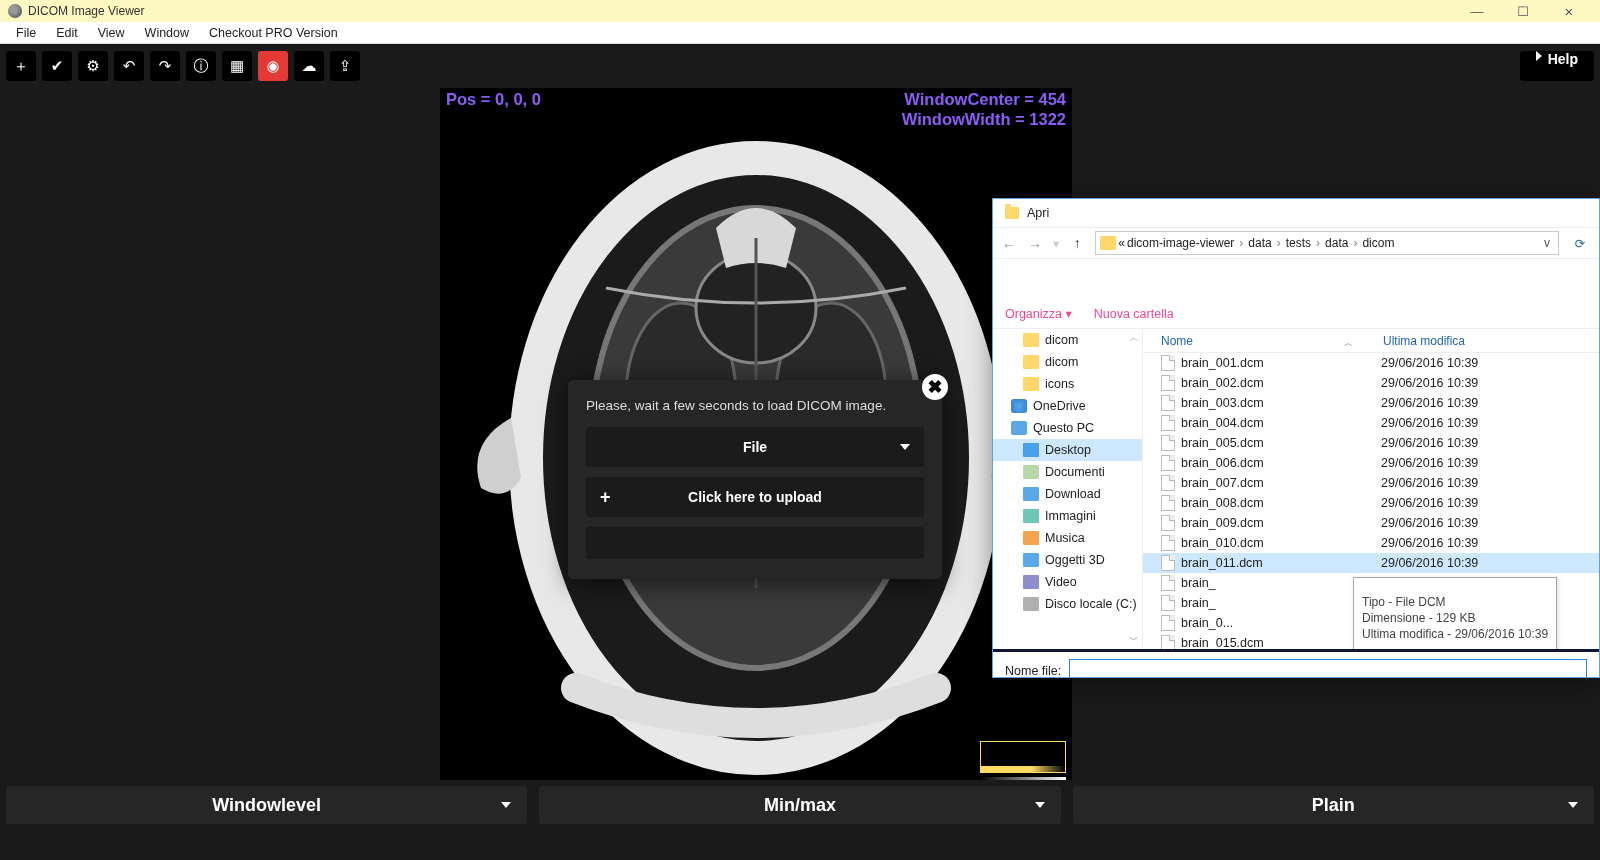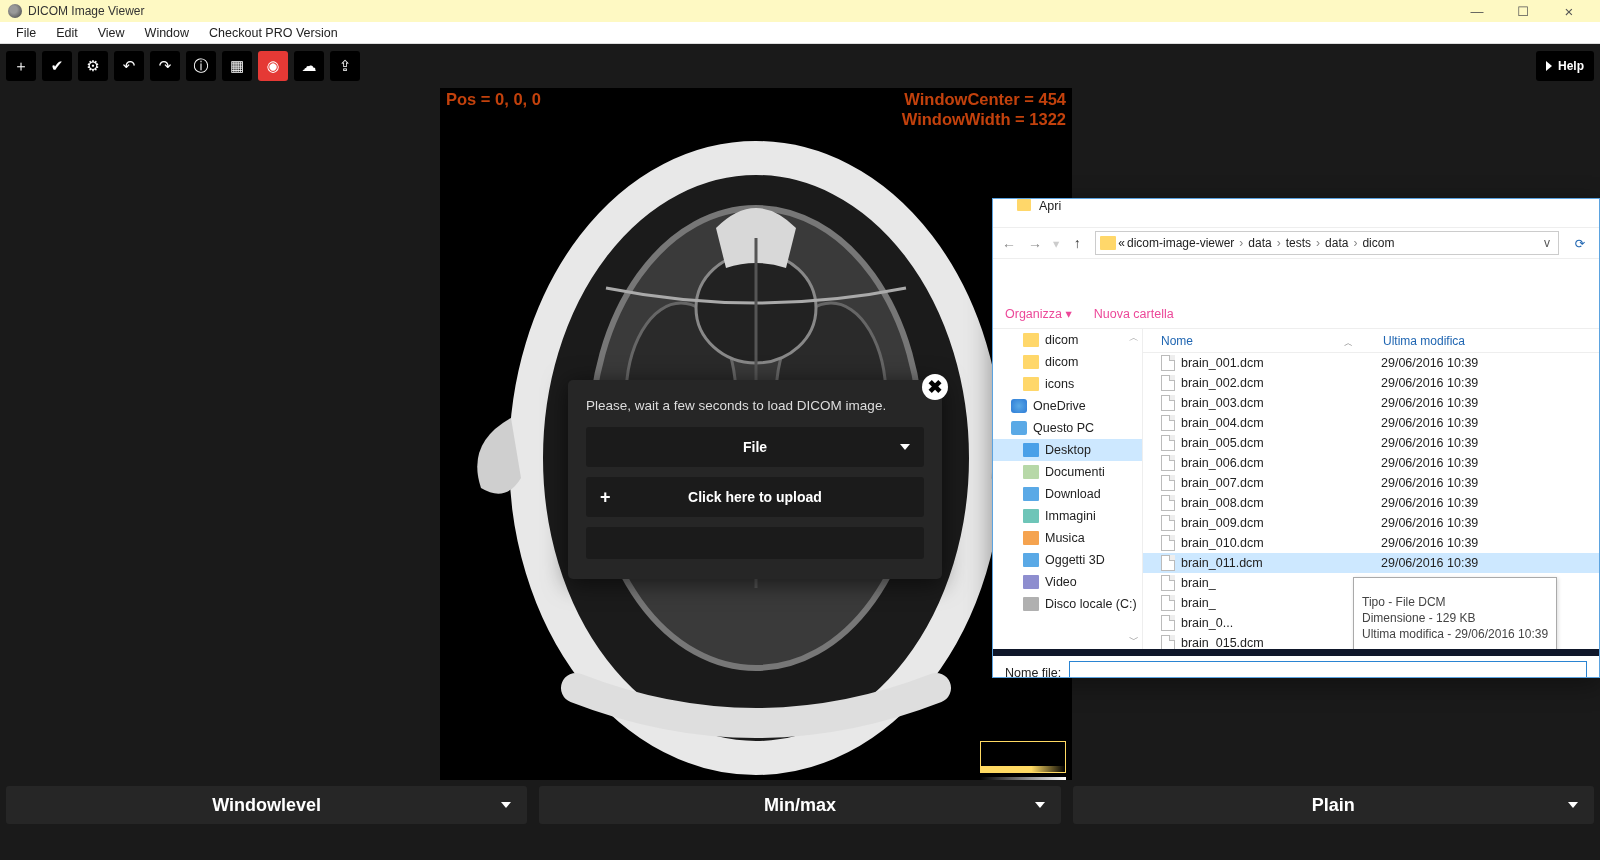--- a/index.html
+++ b/index.html
@@ -15,26 +15,26 @@
 
 
 .menubar { height: 22px; background: #fff; display: flex; align-items: center; padding: 0 6px; font-size: 12.5px; color: #222; border-bottom: 1px solid #ddd; }
 .menubar .menu-item { padding: 2px 10px; cursor: default; }
 
 
 .toolbar { height: 44px; background: #1a1a1a; display: flex; align-items: center; padding: 0 6px; gap: 6px; }
 .tool-btn { width: 30px; height: 30px; background: #000; border-radius: 3px; display:flex; align-items:center; justify-content:center; color:#fff; font-size:15px; cursor:default; }
 .tool-btn.red { background:#e53935; }
 .toolbar .spacer { flex:1; }
-.help-btn { height:30px; background:#000; border-radius:3px; display:flex; align-items:center; padding: 0 10px; gap:6px; color:#fff; font-size:12px; font-weight:600; }
+.help-btn { height:30px; background:#000; border-radius:3px; display:flex; align-items:flex-start; padding: 0 16px; gap:6px; color:#fff; font-size:14px; font-weight:600; }
 
 
 .canvas-area { position: relative; width: 1600px; height: calc(860px - 22px - 22px - 44px - 50px - 30px); background:#1a1a1a; }
 .image-panel { position:absolute; left:440px; top:0; width:632px; height:718px; background:#000; }
-.overlay-text { position:absolute; color:#c2410c; font-size:16.5px; font-weight:600; font-family: Arial, sans-serif; }
+.overlay-text { position:absolute; color:#8b5cf6; font-size:16.5px; font-weight:600; font-family: Arial, sans-serif; }
 .pos-text { left:6px; top:2px; }
 .wc-text { right:6px; top:2px; }
 .ww-text { right:6px; top:22px; text-align:right; }
 
 
 .histogram { position:absolute; right:6px; bottom:10px; width:86px; height:55px; }
 .histogram .hist-box { width:86px; height:32px; border:1px solid #ffda63; background:#000; position:relative; overflow:hidden; }
 .histogram .hist-line { position:absolute; bottom:0; left:0; width:100%; height:6px; background:linear-gradient(90deg, #ffda63 0%, #ffda63 60%, #000 100%); }
 .histogram .gradient { width:86px; height:14px; background:linear-gradient(90deg,#000,#fff); margin-top:4px; }
 
@@ -51,21 +51,21 @@
 
 .bottom-bar { position:absolute; left:0; bottom:30px; width:1600px; height:50px; display:flex; gap:12px; padding:6px 6px 0 6px; background:#1a1a1a; }
 .selector { flex:1; height:38px; background:#262626; border-radius:3px; display:flex; align-items:center; justify-content:center; color:#fff; font-size:18px; font-weight:600; position:relative; }
 .selector .chev { position:absolute; right:16px; font-size:13px; }
 
 
 .footer-strip { position:absolute; left:0; bottom:0; width:1600px; height:30px; background:#1a1a1a; }
 
 
 .file-dialog { position:absolute; left:992px; top:110px; width:608px; height:480px; background:#fff; border:1px solid #5ba3e0; box-shadow:0 6px 24px rgba(0,0,0,.4); font-size:12.5px; color:#222; overflow:hidden; }
-.fd-title { height:28px; display:flex; align-items:flex-start; padding:0 24px; gap:8px; }
+.fd-title { height:28px; display:flex; align-items:center; padding:0 12px; gap:8px; }
 .fd-title .folder-icon { width:14px; height:12px; background:#ffd76a; border-radius:1px; position:relative; }
 .fd-title .folder-icon::before { content:""; position:absolute; top:-3px; left:0; width:6px; height:3px; background:#ffd76a; border-radius:1px 1px 0 0; }
 .fd-nav { height:32px; display:flex; align-items:center; padding:0 8px; gap:10px; border-top:1px solid #eee; border-bottom:1px solid #eee; }
 .fd-nav .nav-arrow { color:#888; font-size:14px; width:16px; text-align:center; }
 .fd-nav .nav-arrow.active { color:#333; }
 .fd-breadcrumb { flex:1; height:24px; border:1px solid #ccc; display:flex; align-items:center; padding:0 4px; gap:2px; font-size:12px; overflow:hidden; }
 .fd-breadcrumb .bc-folder { width:16px; height:14px; background:#ffd76a; border-radius:1px; flex-shrink:0; }
 .fd-breadcrumb .sep { color:#888; padding:0 3px; }
 .fd-breadcrumb .bc-item { white-space:nowrap; }
 .fd-refresh { width:22px; height:22px; display:flex; align-items:center; justify-content:center; color:#2066b2; }
@@ -93,21 +93,21 @@
 .fd-list-head .col-name { width:240px; padding-left:18px; position:relative; }
 .fd-list-head .col-name .sort { position:absolute; right:30px; top:3px; font-size:9px; color:#777; }
 .fd-list-head .col-date { flex:1; }
 .fd-row { height:20px; display:flex; align-items:center; font-size:12.5px; }
 .fd-row.selected { background:#cde8ff; }
 .fd-row .file-ico { width:14px; height:16px; margin:0 6px 0 18px; background:#fff; border:1px solid #bbb; position:relative; flex-shrink:0; }
 .fd-row .file-ico::after { content:""; position:absolute; right:-1px; top:-1px; width:5px; height:5px; background:#eee; border-left:1px solid #bbb; border-bottom:1px solid #bbb; }
 .fd-row .fname { width:200px; white-space:nowrap; overflow:hidden; }
 .fd-row .fdate { flex:1; white-space:nowrap; color:#222; }
 .fd-tooltip { position:absolute; left:210px; top:248px; background:#fff; border:1px solid #aaa; padding:16px 8px; font-size:12px; color:#444; box-shadow:1px 1px 4px rgba(0,0,0,.15); line-height:1.35; }
-.fd-filename { height:40px; display:flex; align-items:center; padding:0 12px; gap:8px; border-top:7px solid #0f172a; }
+.fd-filename { height:40px; display:flex; align-items:center; padding:0 12px; gap:8px; border-top:3px solid #0f172a; }
 .fd-filename label { font-size:12.5px; }
 .fd-filename input { flex:1; height:24px; border:1px solid #2a84d2; padding:0 6px; font-size:12.5px; outline:none; }
 
 
 .chev-down { display:inline-block; width:0; height:0; border-left:5px solid transparent; border-right:5px solid transparent; border-top:6px solid #fff; }
 .chev-right { display:inline-block; width:0; height:0; border-top:5px solid transparent; border-bottom:5px solid transparent; border-left:6px solid #fff; }
 
 svg.scan { width:100%; height:100%; display:block; }
 </style>
 </head>

